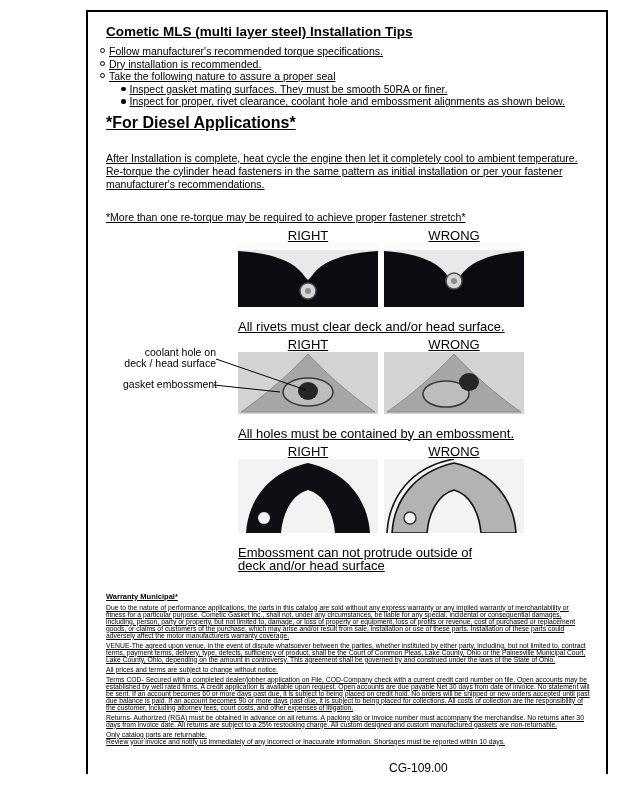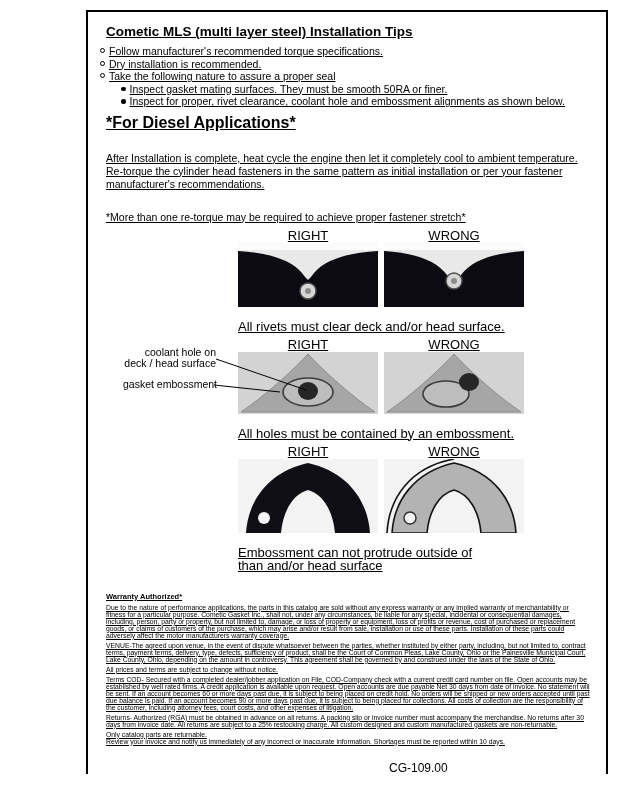--- a/index.html
+++ b/index.html
@@ -140,25 +140,25 @@
           <path d="M8,74 C10,42 30,13 70,4 C110,13 130,42 132,74 L97,74 C95,52 85,35 70,31 C55,35 45,52 43,74 Z" fill="#0e0e14"></path>
           <circle cx="26" cy="59" r="6" fill="#f3f3f3"></circle>
         </svg>
         <svg width="140" height="74" viewBox="0 0 140 74">
           <rect width="140" height="74" fill="#f3f3f3"></rect>
           <path d="M8,74 C10,42 30,13 70,4 C110,13 130,42 132,74 L97,74 C95,52 85,35 70,31 C55,35 45,52 43,74 Z" fill="#b3b3b3" stroke="#141414" stroke-width="1.6"></path>
           <path d="M3,74 C5,38 27,8 70,0" fill="none" stroke="#141414" stroke-width="1.6"></path>
           <circle cx="26" cy="59" r="6" fill="#f3f3f3" stroke="#2e2e2e" stroke-width="1.4"></circle>
         </svg>
       </div>
-      <div class="fig-caption cap-narrow">Embossment can not protrude outside of than and/or head surface</div>
+      <div class="fig-caption cap-narrow">Embossment can not protrude outside of deck and/or head surface</div>
     </div>
 
     <div class="disc">
-      <div class="disc-h">Warranty Authorized*</div>
+      <div class="disc-h">Warranty Municipal*</div>
       <p>Due to the nature of performance applications, the parts in this catalog are sold without any express warranty or any implied warranty of merchantability or fitness for a particular purpose.  Cometic Gasket Inc., shall not, under any circumstances, be liable for any special, incidental or consequential damages, including, person, party or property, but not limited to, damage, or loss of property or equipment, loss of profits or revenue, cost of purchased or replacement goods, or claims of customers of the purchase, which may arise and/or result from sale, installation or use of these parts.  Installation of these parts could adversely affect the motor manufacturers warranty coverage.</p>
       <p>VENUE-The agreed upon venue, in the event of dispute whatsoever between the parties, whether instituted by either party, including, but not limited to, contract terms, payment terms, delivery, type, defects, sufficiency of product, shall be the Court of Common Pleas, Lake County, Ohio or the Painesville Municipal Court, Lake County, Ohio, depending on the amount in controversy. This agreement shall be governed by and construed under the laws of the State of Ohio.</p>
       <p>All prices and terms are subject to change without notice.</p>
       <p>Terms COD- Secured with a completed dealer/jobber application on File, COD-Company check with a current credit card number on file.  Open accounts may be established by well rated firms.  A credit application is available upon request.  Open accounts are due payable Net 30 days from date of invoice.  No statement will be sent.  If an account becomes 60 or more days past due, it is subject to being placed on credit hold.  No orders will be shipped or new orders accepted until past due balance is paid.  If an account becomes 90 or more days past due, it is subject to being placed for collections.  All costs of collection are the responsibility of the customer, including attorney fees, court costs, and other expenses of litigation.</p>
       <p>Returns- Authorized (RGA) must be obtained in advance on all returns.  A packing slip or invoice number must accompany the merchandise.  No returns after 30 days from invoice date.  All returns are subject to a 25% restocking charge.  All custom designed and custom manufactured gaskets are non-returnable.</p>
       <p class="tight">Only catalog parts are returnable.</p>
       <p class="tight">Review your invoice and notify us immediately of any incorrect or inaccurate information.  Shortages must be reported within 10 days.</p>
     </div>
   </div>
 

